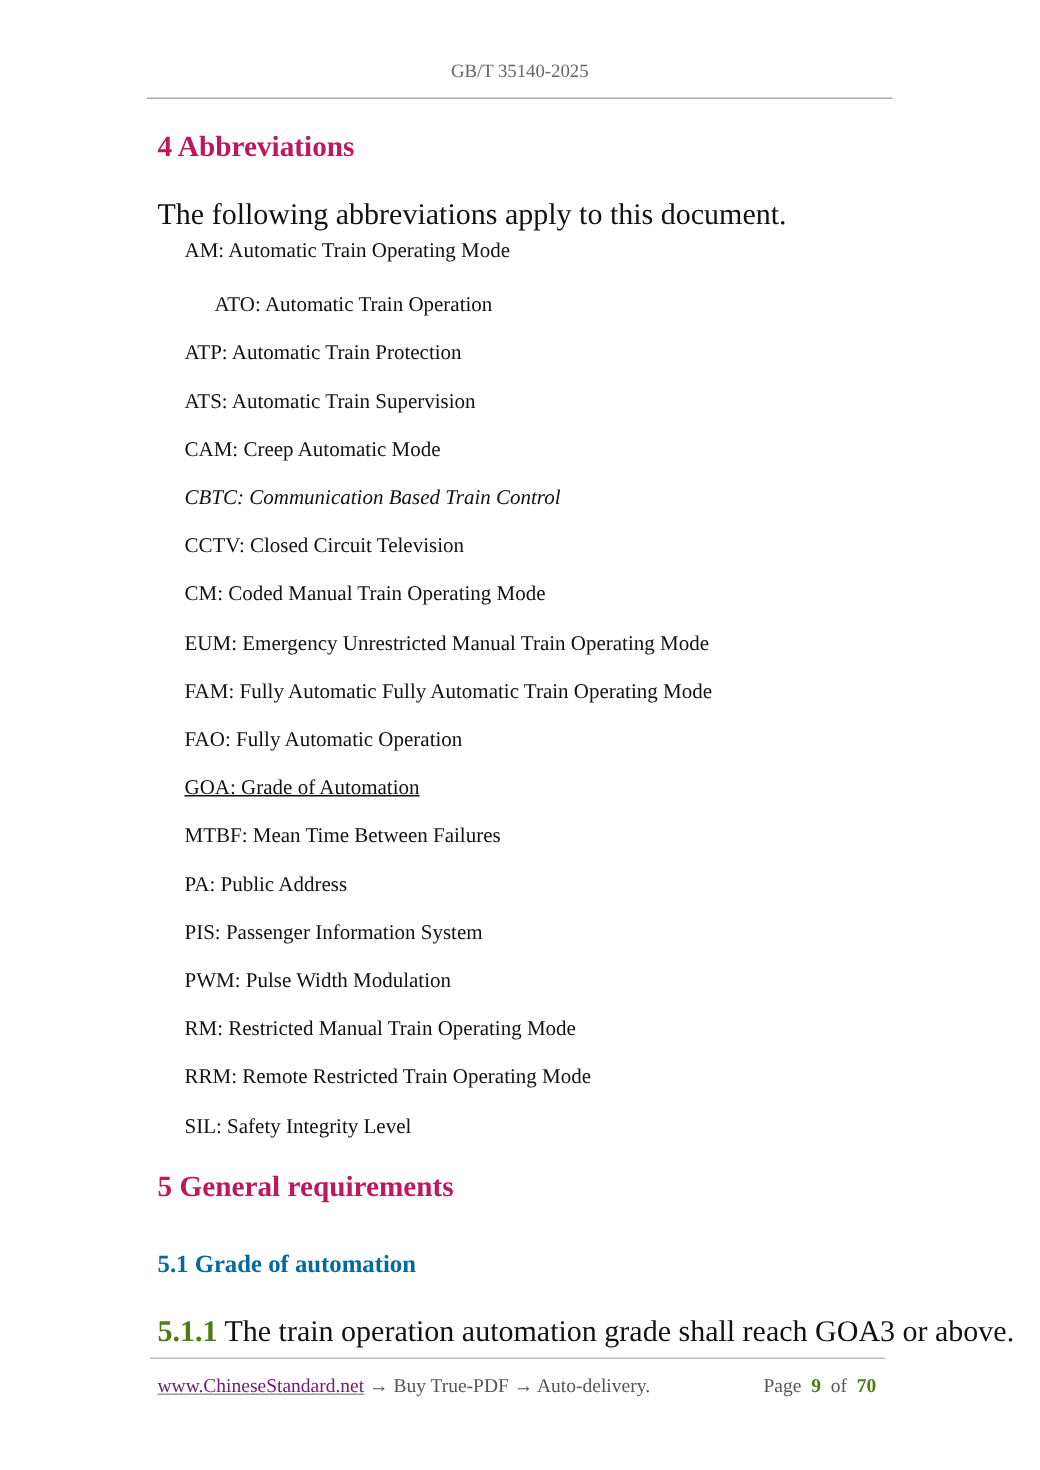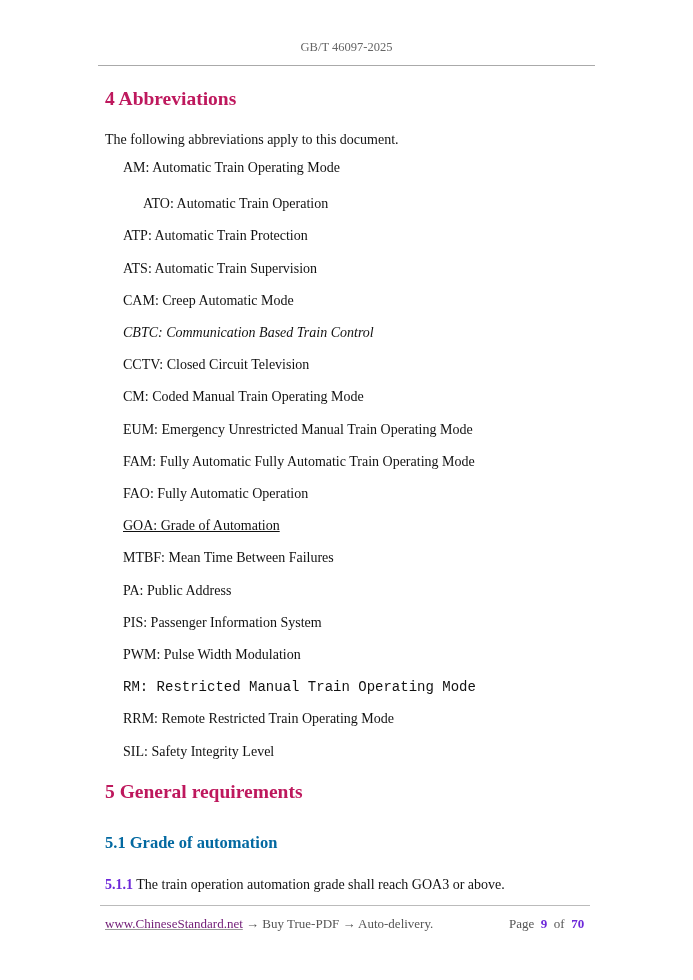--- a/index.html
+++ b/index.html
@@ -2,30 +2,30 @@
 <html><head>
 <meta charset="utf-8">
 <style>
   html, body { margin: 0; padding: 0; background: #ffffff; }
   body { width: 693px; height: 980px; position: relative; font-family: "Liberation Serif", serif; color: #111; overflow: hidden; }
   .abs { position: absolute; white-space: nowrap; }
   .header-text { top: 40px; left: 0; width: 693px; text-align: center; font-size: 12.5px; color: #666; }
   .hline { position: absolute; left: 98px; width: 497px; height: 1px; background: #aaa; }
   .h1 { font-weight: bold; font-size: 19.5px; color: #be185d; left: 105px; }
   .h2 { font-weight: bold; font-size: 16.5px; color: #0369a1; left: 105px; }
-  .body { font-size: 14px; color: #111; }
+  .body { font-size: 20px; color: #111; }
   .item { left: 123px; font-size: 14px; color: #111; }
   .footer { top: 916px; font-size: 13px; color: #555; }
   .footer a { color: #701a75; text-decoration: underline; text-decoration-color: #999; }
-  .b { font-weight: bold; color: #6d28d9; text-align: center; }
+  .b { font-weight: bold; color: #4d7c0f; text-align: center; }
 </style>
 </head>
 <body>
 
-<div class="abs header-text">GB/T 46097-2025</div>
+<div class="abs header-text">GB/T 35140-2025</div>
 <div class="hline" style="top:65px"></div>
 
 <div class="abs h1" style="top:88px">4 Abbreviations</div>
 <div class="abs body" style="top:132px; left:105px">The following abbreviations apply to this document.</div>
 
 <div id="abbr-list">
     <div class="abs item" style="top: 160px;">AM: Automatic Train Operating Mode</div>
     <div class="abs item" style="top: 196.2px; margin-left: 20px;">ATO: Automatic Train Operation</div>
     <div class="abs item" style="top: 228.4px;">ATP: Automatic Train Protection</div>
     <div class="abs item" style="top: 260.6px;">ATS: Automatic Train Supervision</div>
@@ -34,21 +34,21 @@
     <div class="abs item" style="top: 357.2px;">CCTV: Closed Circuit Television</div>
     <div class="abs item" style="top: 389.4px;">CM: Coded Manual Train Operating Mode</div>
     <div class="abs item" style="top: 421.6px;">EUM: Emergency Unrestricted Manual Train Operating Mode</div>
     <div class="abs item" style="top: 453.8px;">FAM: Fully Automatic Fully Automatic Train Operating Mode</div>
     <div class="abs item" style="top: 486px;">FAO: Fully Automatic Operation</div>
     <div class="abs item" style="top: 518.2px; text-decoration: underline;">GOA: Grade of Automation</div>
     <div class="abs item" style="top: 550.4px;">MTBF: Mean Time Between Failures</div>
     <div class="abs item" style="top: 582.6px;">PA: Public Address</div>
     <div class="abs item" style="top: 614.8px;">PIS: Passenger Information System</div>
     <div class="abs item" style="top: 647px;">PWM: Pulse Width Modulation</div>
-    <div class="abs item" style="top: 679.2px; font-family: Liberation Mono, monospace;">RM: Restricted Manual Train Operating Mode</div>
+    <div class="abs item" style="top: 679.2px;">RM: Restricted Manual Train Operating Mode</div>
     <div class="abs item" style="top: 711.4px;">RRM: Remote Restricted Train Operating Mode</div>
     <div class="abs item" style="top: 743.6px;">SIL: Safety Integrity Level</div>
   </div>
 
 <div class="abs h1" style="top:781px">5 General requirements</div>
 <div class="abs h2" style="top:833px">5.1 Grade of automation</div>
 <div class="abs body" style="top:877px; left:105px"><span class="b">5.1.1</span><span> The train operation automation grade shall reach GOA3 or above.</span></div>
 
 <div class="hline" style="top:905px; left:100px; width:490px; background:#bbb"></div>
 <div class="abs footer" style="left:105px"><a>www.ChineseStandard.net</a><span> → Buy True-PDF → Auto-delivery.</span></div>

